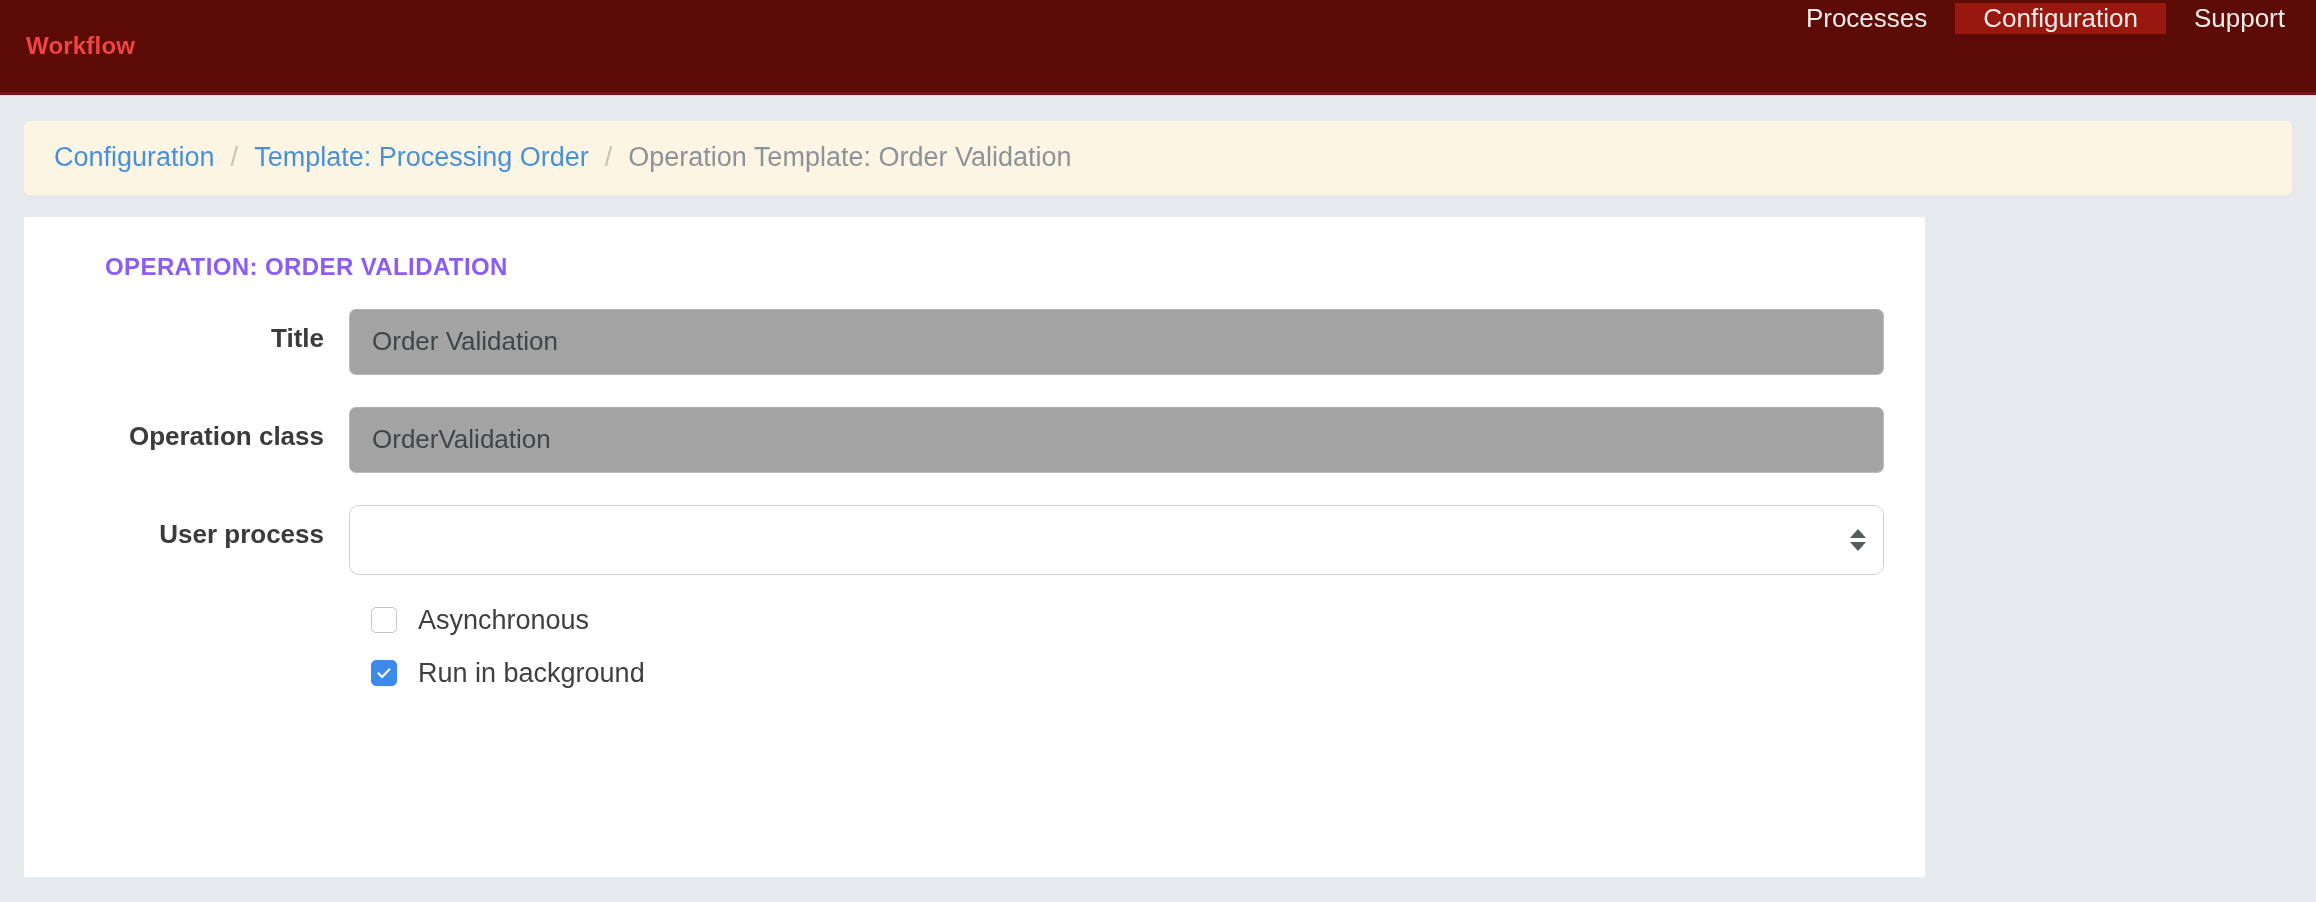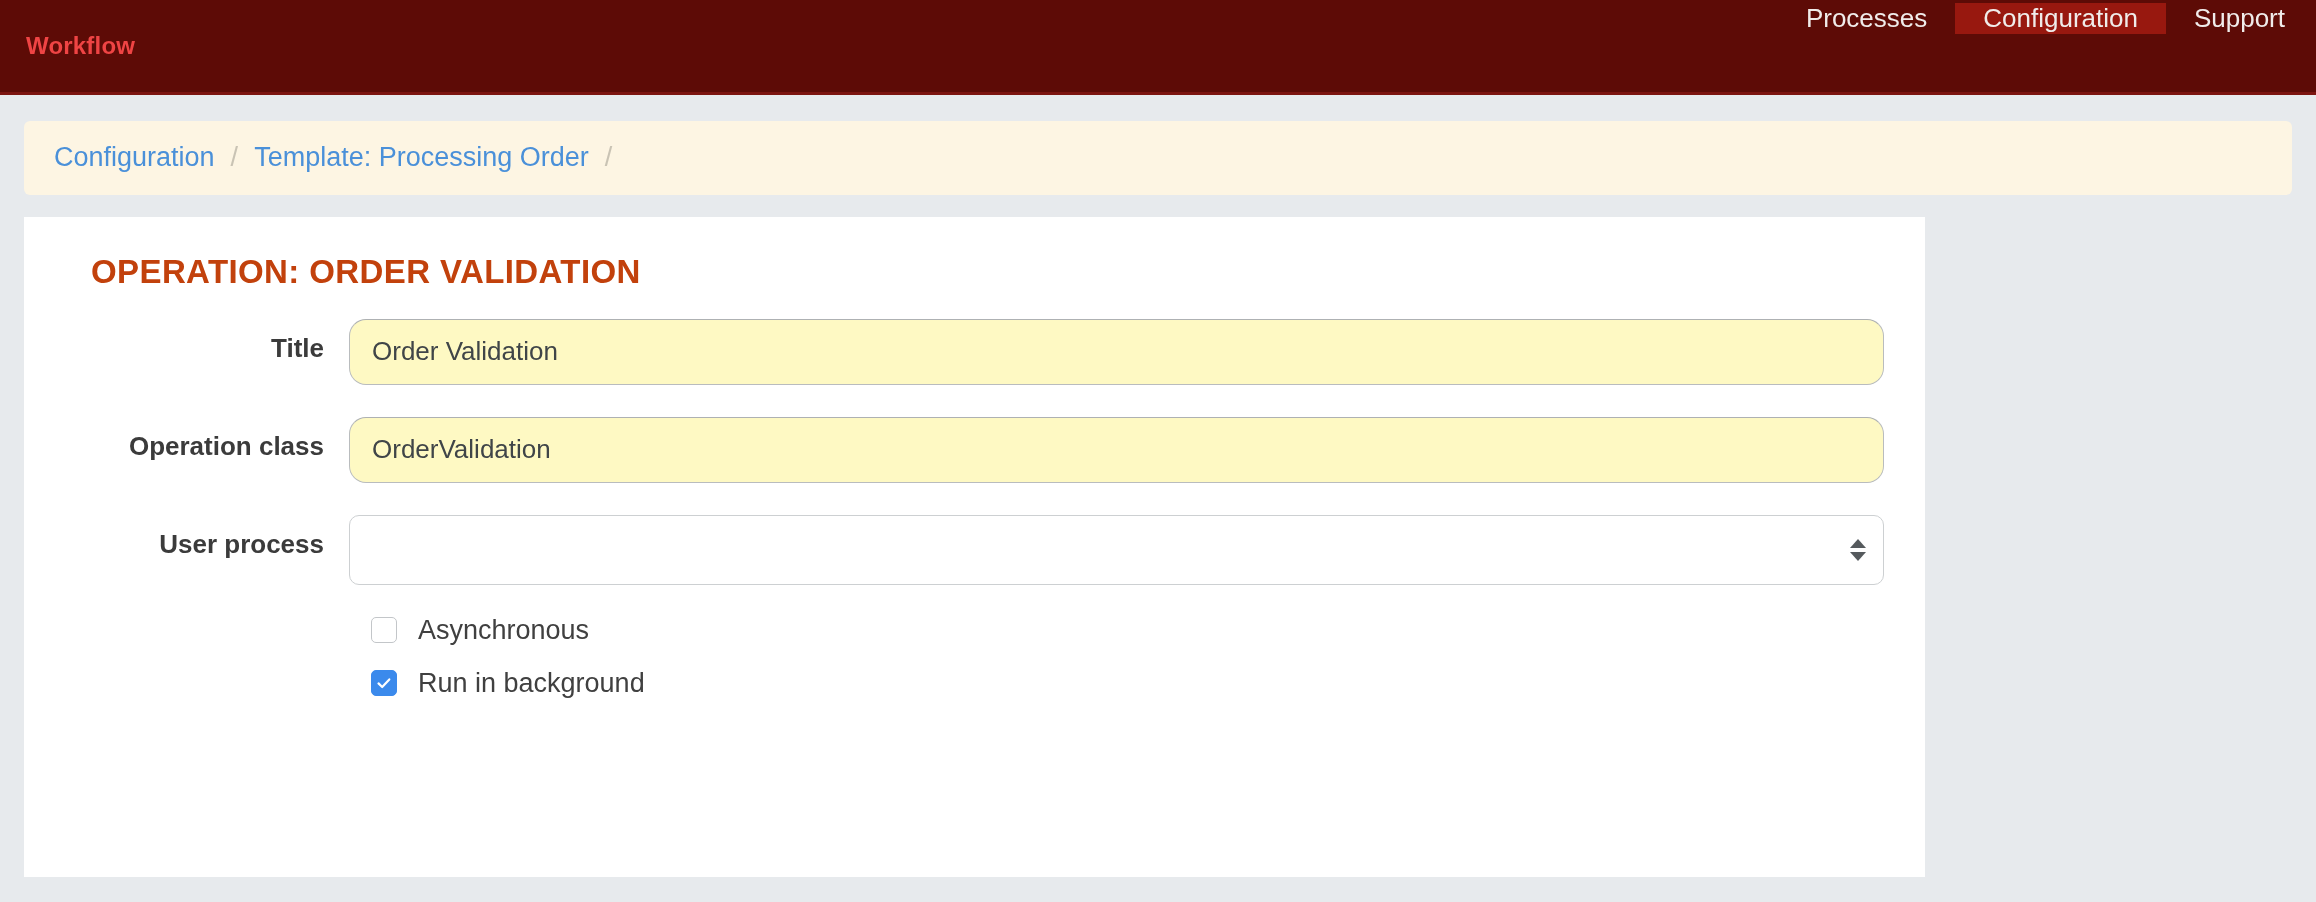--- a/index.html
+++ b/index.html
@@ -94,25 +94,25 @@
   .content-wrap {
     padding: 22px 24px 0 24px;
   }
   .panel {
     background: #ffffff;
     width: 1901px;
     min-height: 660px;
     padding: 36px 40px 20px 40px;
   }
   .panel-title {
-    font-size: 33px;
+    font-size: 24px;
     font-weight: bold;
-    color: #c2410c;
+    color: #8b5cf6;
     letter-spacing: 0.4px;
-    margin: 0 0 28px 27px;
+    margin: 0 0 28px 41px;
     text-transform: uppercase;
   }
 
   
   .form-row {
     display: flex;
     align-items: flex-start;
     margin-bottom: 32px;
   }
   .form-label {
@@ -131,24 +131,24 @@
     max-width: 1535px;
   }
   .form-control {
     display: block;
     width: 100%;
     height: 66px;
     padding: 0 22px;
     font-family: "Liberation Sans", sans-serif;
     font-size: 26px;
     color: #404548;
-    background: #fef9c3;
+    background: #a3a3a3;
     border: 1px solid #b9bcbe;
     border-top-color: #aeb1b3;
-    border-radius: 17px;
+    border-radius: 7px;
     outline: none;
   }
   .form-control::placeholder {
     color: #aeb1b5;
   }
 
   
   .select-wrap {
     position: relative;
     width: 100%;
@@ -255,20 +255,21 @@
       </li>
   </ul>
 </div>
 
 <div class="breadcrumb-wrap">
   <nav class="breadcrumb">
     <a class="crumb-link" href="#">Configuration</a>
     <span class="crumb-sep">/</span>
     <a class="crumb-link" href="#">Template: Processing Order</a>
     <span class="crumb-sep">/</span>
+    <span class="crumb-current">Operation Template: Order Validation</span>
   </nav>
 </div>
 
 <div class="content-wrap">
   <div class="panel">
 
     <h2 class="panel-title">OPERATION: ORDER VALIDATION</h2>
 
     <form>
 

